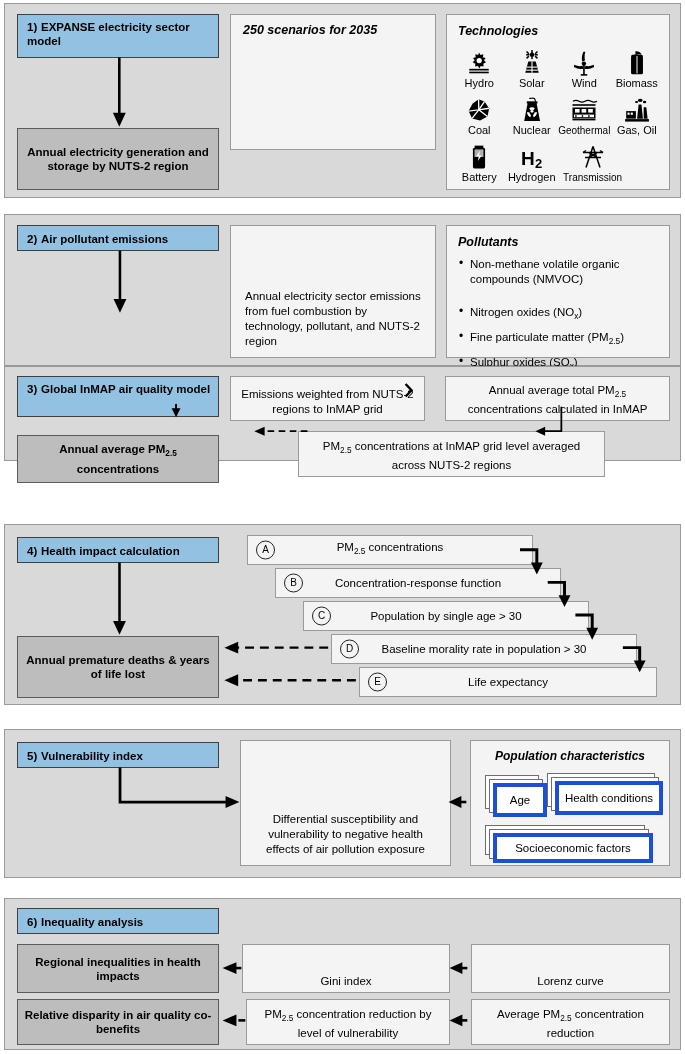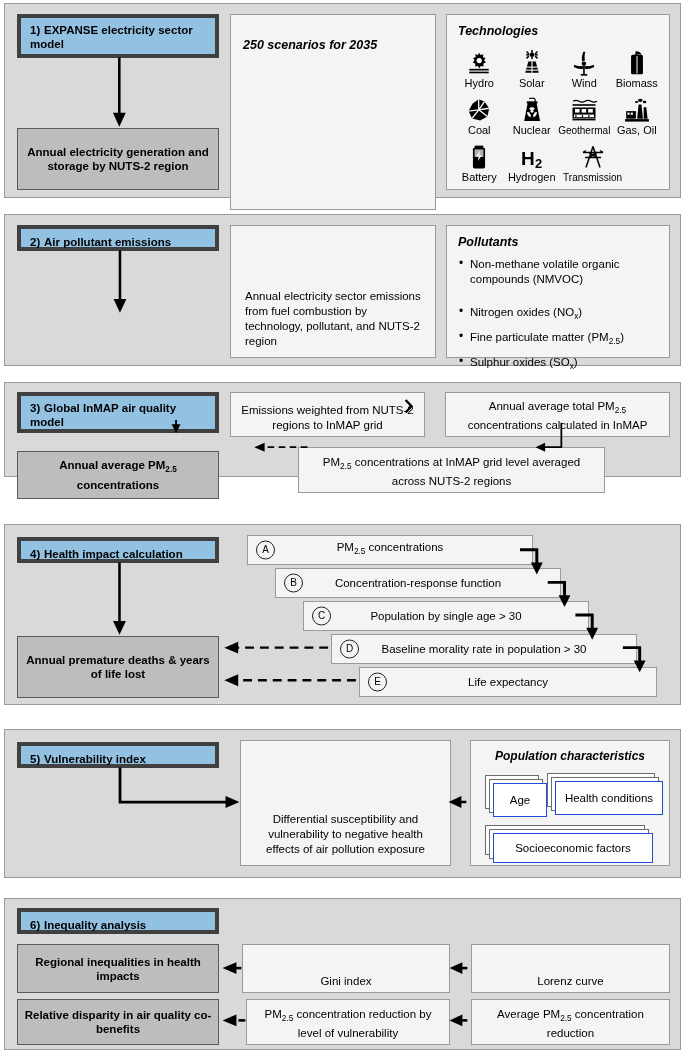--- a/index.html
+++ b/index.html
@@ -13,30 +13,30 @@
 
   
   .section{
     position:absolute;left:4px;right:4px;
     background:#d9d9d9;
     border:1px solid #9a9a9a;
     box-sizing:border-box;
   }
   .s1{top:3px;height:195px;}
   .s2{top:214px;height:152px;}
-  .s3{top:382px;height:95px;}
+  .s3{top:366px;height:95px;}
   .s4{top:524px;height:181px;}
   .s5{top:729px;height:149px;}
   .s6{top:898px;height:152px;}
 
   
   .hdr{
     position:absolute;
     background:#93c1e2;
-    border:4px solid #404040;
+    border:1px solid #404040;
     box-sizing:border-box;
     font-weight:bold;
     font-size:11.5px;
     line-height:14px;
     padding:5px 6px 5px 9px;
     color:#000;
   }
   .hdr .num{display:inline-block;width:14px;}
   .outbox{
     position:absolute;
@@ -80,21 +80,21 @@
   .circ{
     position:absolute;width:17px;height:17px;border-radius:50%;
     border:1.2px solid #222;background:#f4f4f4;
     font-size:10px;line-height:15px;text-align:center;
     top:50%;transform:translateY(-50%);
   }
 
   
   .stack{position:absolute;}
   .stack .sh{position:absolute;background:#fff;border:1px solid #6d6d6d;box-sizing:border-box;}
-  .stack .front{position:relative;background:#fff;border:1px solid #1d4ed8;box-sizing:border-box;
+  .stack .front{position:relative;background:#fff;border:4px solid #1d4ed8;box-sizing:border-box;
     display:flex;align-items:center;justify-content:center;font-size:11.5px;text-align:center;}
   sub{font-size:0.72em;}
 </style>
 </head>
 <body>
 
 <div class="page">
 
   <div class="section s1">
     <div class="hdr" style="left:12px;top:10px;width:202px;height:44px;">
@@ -103,21 +103,21 @@
 
     <div class="outbox" style="left:12px;top:124px;width:202px;height:62px;">
       <span>Annual electricity generation and storage by NUTS-2 region</span>
     </div>
 
     <svg class="ov" viewBox="0 0 677 195">
       <line x1="113" y1="54" x2="113" y2="113" stroke="#000" stroke-width="2.6"></line>
       <polygon points="113,124 106.5,110 119.5,110" fill="#000"></polygon>
     </svg>
 
-    <div class="wbox" style="left:225px;top:10px;width:206px;height:196px;padding:23px 12px;">
+    <div class="wbox" style="left:225px;top:10px;width:206px;height:136px;padding:8px 12px;">
       <div class="panel-title">250 scenarios for 2035</div>
     </div>
 
     <div class="wbox" style="left:441px;top:10px;width:224px;height:176px;padding:9px 6px;">
       <div class="panel-title" style="margin-left:5px;">Technologies</div>
       <div class="techgrid">
 
         <div class="tech">
           <div class="glyph">
             <svg width="26" height="26" viewBox="0 0 24 24">

